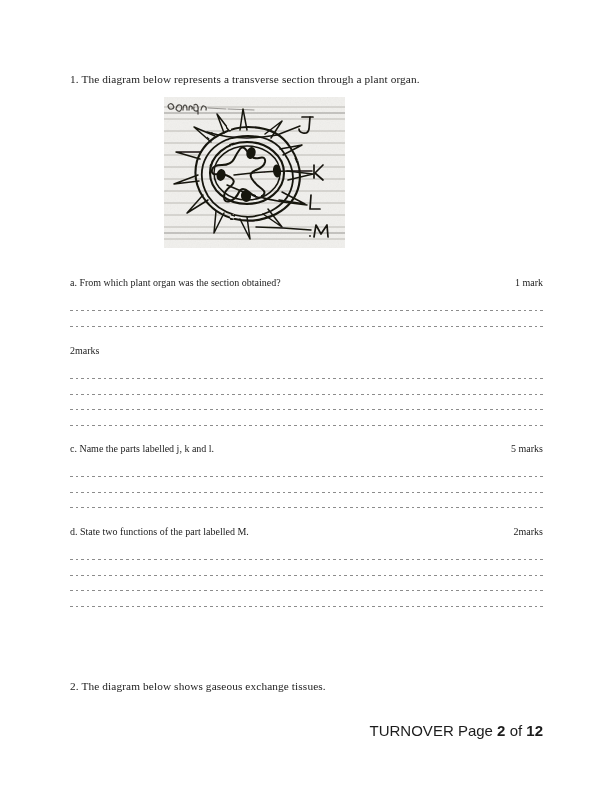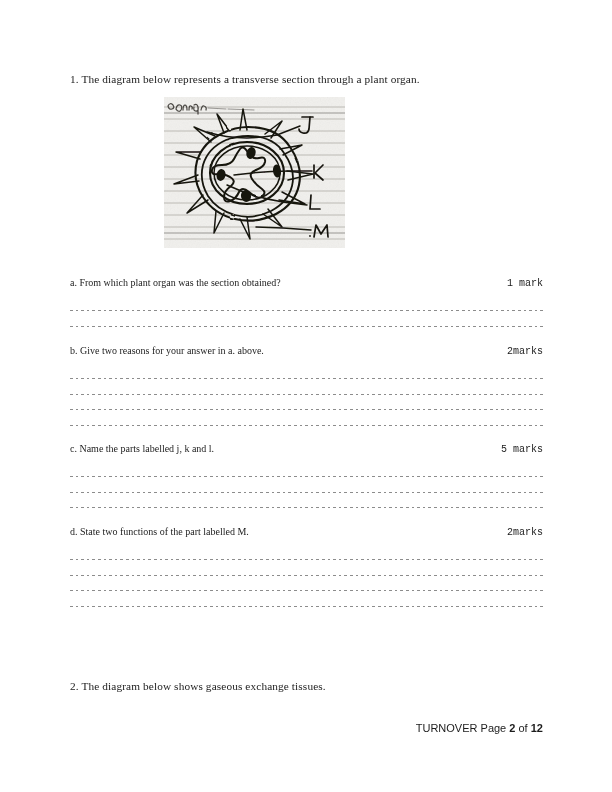--- a/index.html
+++ b/index.html
@@ -41,21 +41,21 @@
   
   .subq {
     display: flex;
     justify-content: space-between;
     align-items: baseline;
     font-size: 10px;
     line-height: 1.35;
     color: #1c1c1c;
   }
   .subq-text { white-space: pre; }
-  .subq-marks { white-space: pre; text-align: right; font-family: Liberation Mono, monospace; }
+  .subq-marks { white-space: pre; text-align: right; }
 
   
   .answer-lines { width: 100%; }
   .answer-line {
     height: 15.6px;
     background-image: repeating-linear-gradient(
         to right,
         #8c8c8c 0px, #8c8c8c 2.6px,
         rgba(0,0,0,0) 2.6px, rgba(0,0,0,0) 5.6px);
     background-repeat: no-repeat;
@@ -74,21 +74,21 @@
     background: #f2f1ee;
   }
   .figure svg { display: block; }
 
   
   .footer {
     position: absolute;
     right: 69px;
     top: 722px;
     font-family: "Liberation Sans", "DejaVu Sans", sans-serif;
-    font-size: 11px;
+    font-size: 15px;
     color: #1c1c1c;
     white-space: pre;
   }
   .footer b { font-weight: bold; }
 </style>
 </head>
 <body>
 
 <div class="page">
 
@@ -221,21 +221,20 @@
   </div>
   <div class="content" style="top:299px;">
     <div class="answer-lines">
       <div class="answer-line"></div>
       <div class="answer-line"></div>
     </div>
   </div>
 
   <div class="content" style="top:344px;">
     <div class="subq">
-      <span class="subq-text">b. Give two reasons for your answer in a. above.</span>
       <span class="subq-marks">2marks</span>
     </div>
   </div>
   <div class="content" style="top:367px;">
     <div class="answer-lines">
       <div class="answer-line"></div>
       <div class="answer-line"></div>
       <div class="answer-line"></div>
       <div class="answer-line"></div>
     </div>

